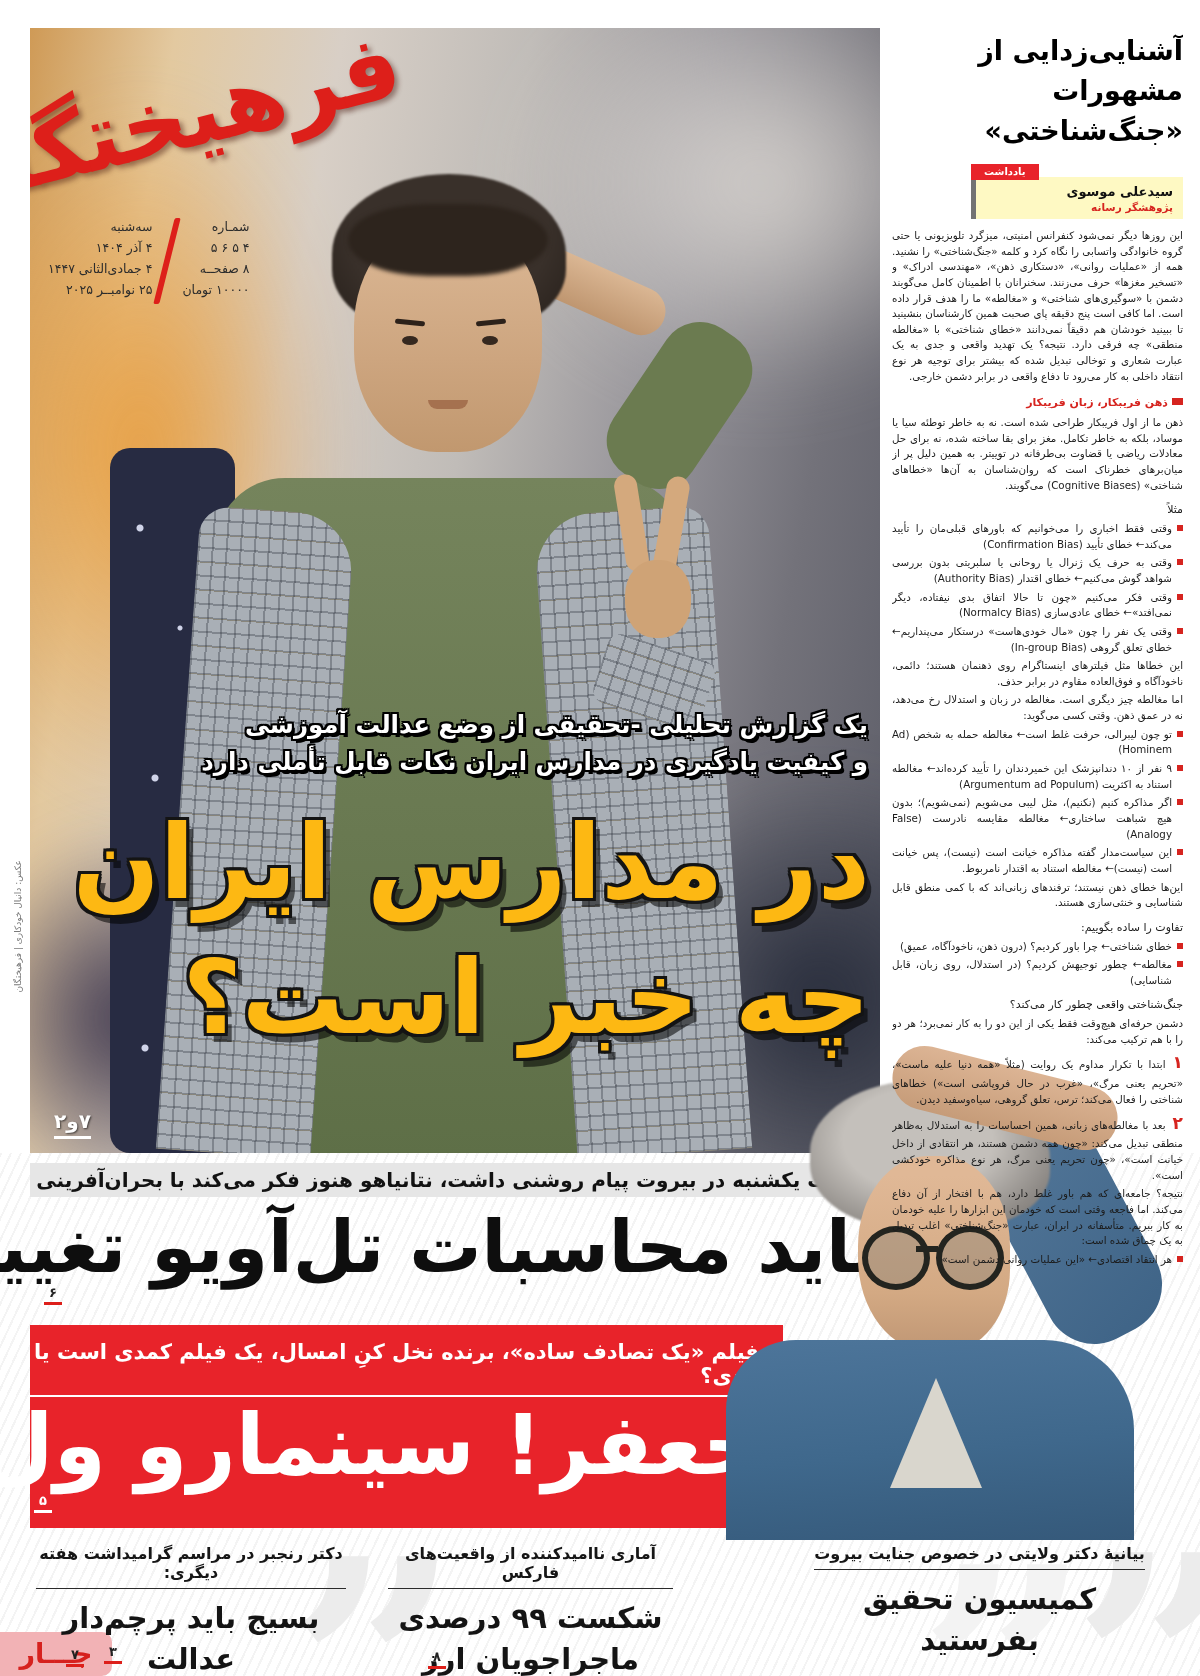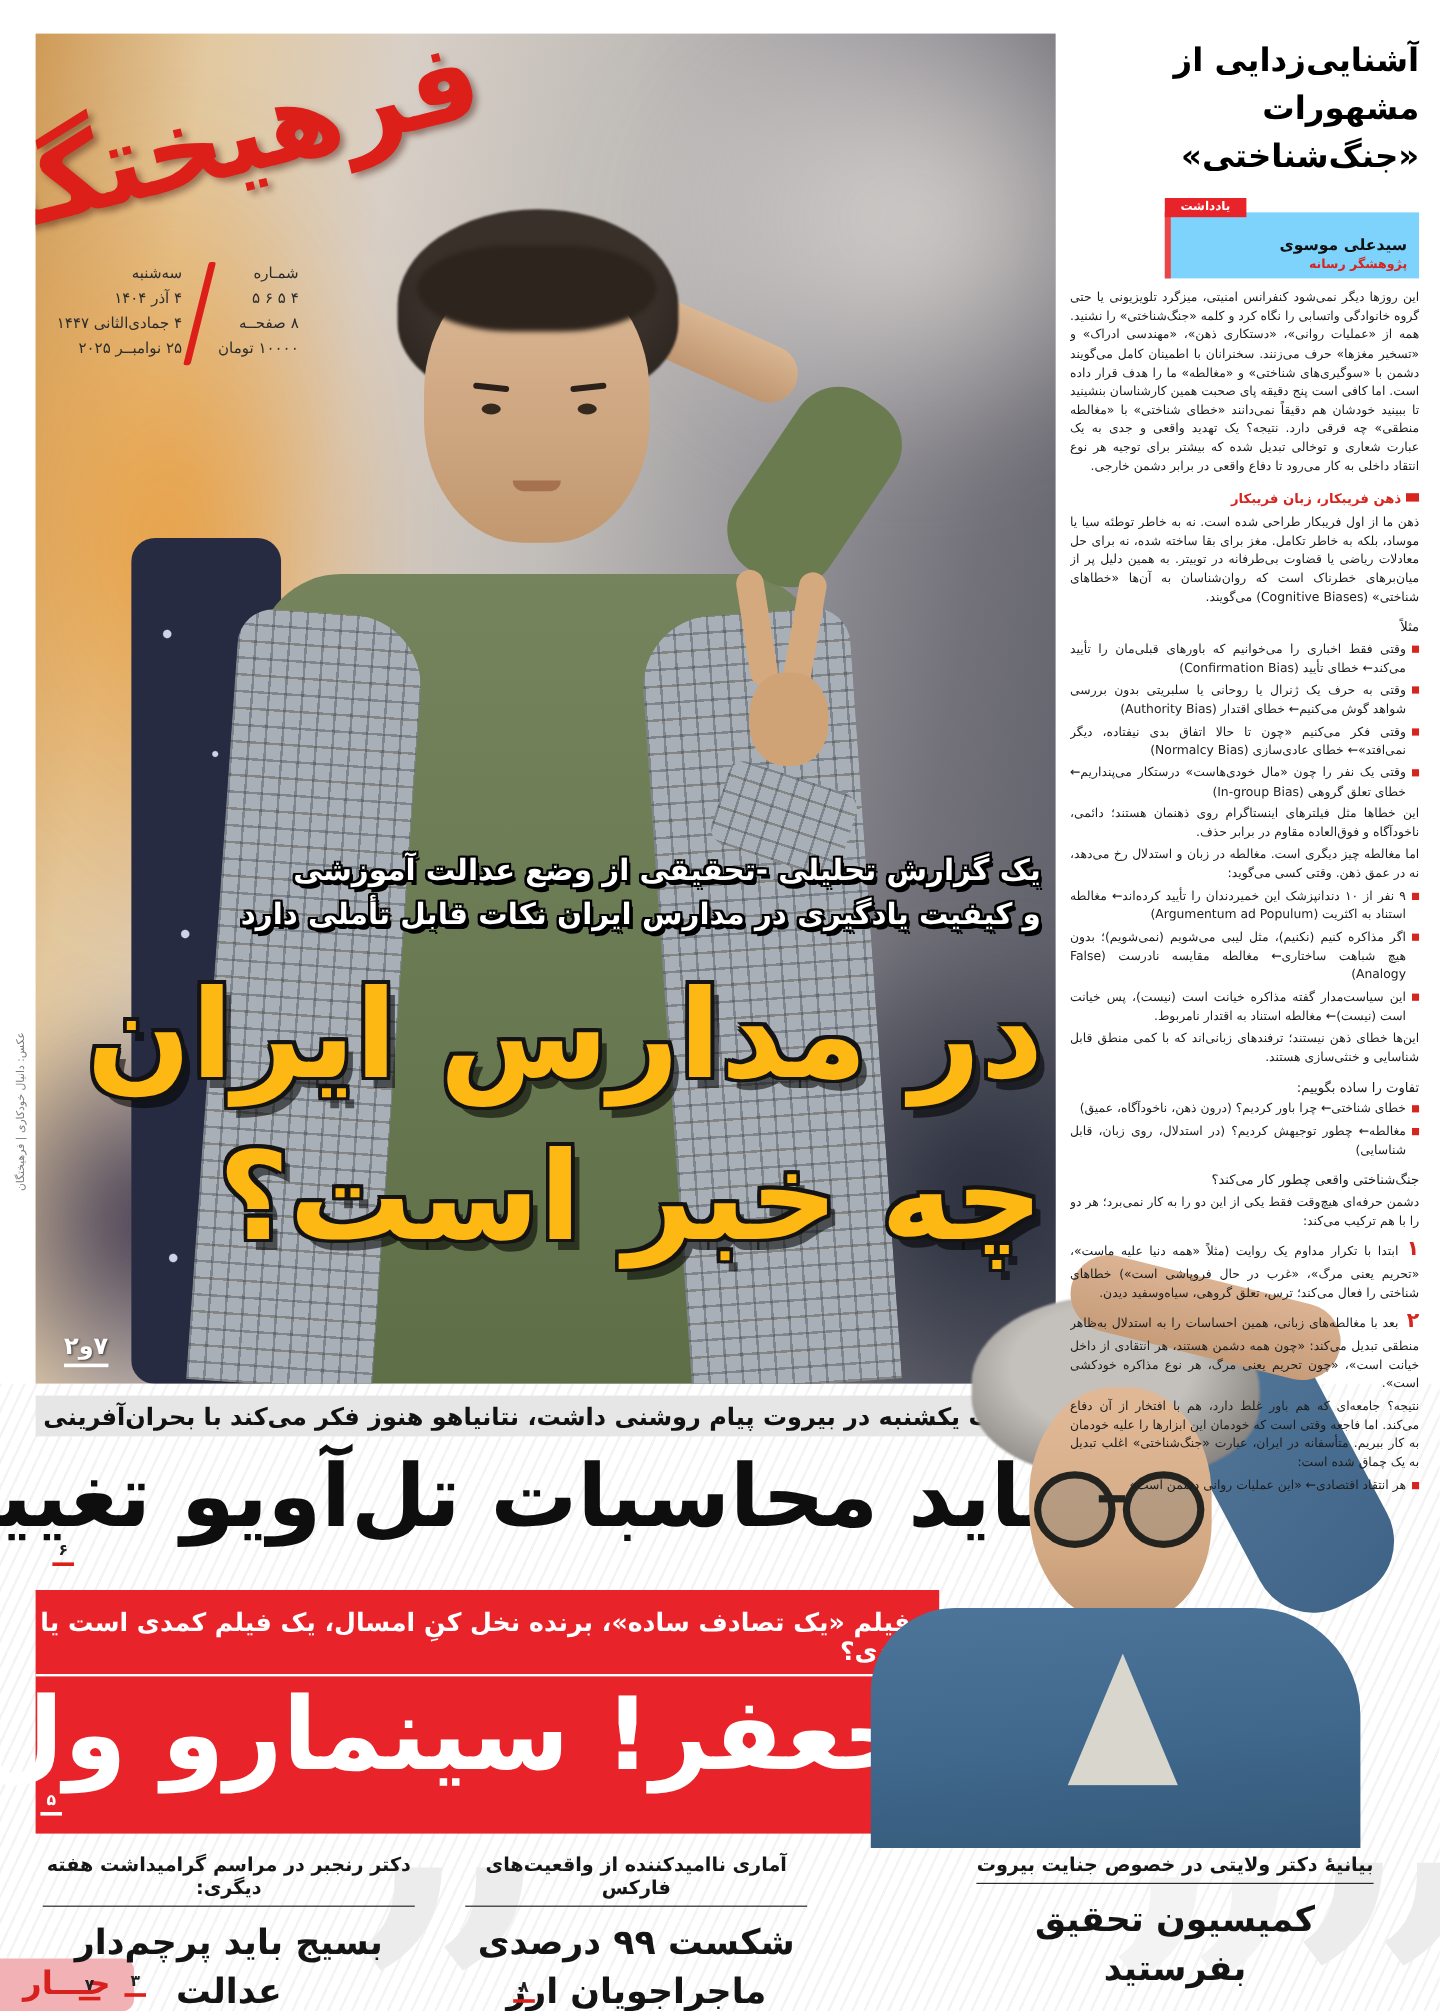--- a/index.html
+++ b/index.html
@@ -102,21 +102,21 @@
   .pan-shirt{position:absolute;left:-14px;top:262px;width:408px;height:200px;border-radius:70px 90px 0 0;
     background:linear-gradient(175deg,#4d759a 0%,#3f688c 55%,#35597a 100%);}
   .pan-tee{position:absolute;left:150px;top:300px;width:92px;height:110px;background:#d9d6cd;
     clip-path:polygon(50% 0,100% 100%,0 100%);}
   
   #opinion{position:absolute;right:17px;top:20px;width:291px;height:1235px;overflow:hidden;z-index:4;text-align:right;margin-top:11px;}
   #opinion-headline{font-size:27px;font-weight:bold;color:#000;line-height:40px;letter-spacing:-.5px;}
   .author-wrap{width:212px;margin-top:9px;}
   .tag-row{text-align:left;height:17px;}
   #opinion-tag{display:inline-block;background:#e8232a;color:#fff;font-size:10px;font-weight:bold;padding:2px 13px 3px;}
-  .author-box{background:#7dd3fc;border-left:5px solid #ef4444;padding:20px 10px 5px 6px;}
+  .author-box{background:#fef9c3;border-left:5px solid #737373;padding:7px 10px 5px 6px;}
   #author-name{font-size:13px;font-weight:bold;color:#111;line-height:16px;}
   #author-role{font-size:10.5px;font-weight:bold;color:#d6241f;line-height:14px;}
   #opinion-body{margin-top:9px;}
   .blk{font-size:10.3px;line-height:1.52;color:#1c1c1c;text-align:justify;margin-bottom:3px;}
   .blk-h{font-weight:normal;margin:9px 0 2px;font-size:11px;text-align:right;}
   .blk-hr{color:#d6241f;font-weight:bold;font-size:11px;margin:11px 0 3px;padding-right:15px;position:relative;text-align:right;}
   .blk-hr::before{content:"";position:absolute;right:0;top:3px;width:11px;height:7px;background:#d6241f;}
   .blk-b{padding-right:11px;position:relative;}
   .blk-b::before{content:"";position:absolute;right:0;top:4px;width:6px;height:6px;background:#d6241f;}
   .blk-n .num{color:#d6241f;font-weight:bold;font-size:17px;padding-left:7px;}
@@ -224,20 +224,21 @@
         <div class="blk blk-p">این روزها دیگر نمی‌شود کنفرانس امنیتی، میزگرد تلویزیونی یا حتی گروه خانوادگی واتسابی را نگاه کرد و کلمه «جنگ‌شناختی» را نشنید. همه از «عملیات روانی»، «دستکاری ذهن»، «مهندسی ادراک» و «تسخیر مغزها» حرف می‌زنند. سخنرانان با اطمینان کامل می‌گویند دشمن با «سوگیری‌های شناختی» و «مغالطه» ما را هدف قرار داده است. اما کافی است پنج دقیقه پای صحبت همین کارشناسان بنشینید تا ببینید خودشان هم دقیقاً نمی‌دانند «خطای شناختی» با «مغالطه منطقی» چه فرقی دارد. نتیجه؟ یک تهدید واقعی و جدی به یک عبارت شعاری و توخالی تبدیل شده که بیشتر برای توجیه هر نوع انتقاد داخلی به کار می‌رود تا دفاع واقعی در برابر دشمن خارجی.</div>
         <div class="blk blk-hr">ذهن فریبکار، زبان فریبکار</div>
         <div class="blk blk-p">ذهن ما از اول فریبکار طراحی شده است. نه به خاطر توطئه سیا یا موساد، بلکه به خاطر تکامل. مغز برای بقا ساخته شده، نه برای حل معادلات ریاضی یا قضاوت بی‌طرفانه در توییتر. به همین دلیل پر از میان‌برهای خطرناک است که روان‌شناسان به آن‌ها «خطاهای شناختی» (Cognitive Biases) می‌گویند.</div>
         <div class="blk blk-h">مثلاً</div>
         <div class="blk blk-b">وقتی فقط اخباری را می‌خوانیم که باورهای قبلی‌مان را تأیید می‌کند← خطای تأیید (Confirmation Bias)</div>
         <div class="blk blk-b">وقتی به حرف یک ژنرال یا روحانی یا سلبریتی بدون بررسی شواهد گوش می‌کنیم← خطای اقتدار (Authority Bias)</div>
         <div class="blk blk-b">وقتی فکر می‌کنیم «چون تا حالا اتفاق بدی نیفتاده، دیگر نمی‌افتد»← خطای عادی‌سازی (Normalcy Bias)</div>
         <div class="blk blk-b">وقتی یک نفر را چون «مال خودی‌هاست» درستکار می‌پنداریم← خطای تعلق گروهی (In-group Bias)</div>
         <div class="blk blk-p">این خطاها مثل فیلترهای اینستاگرام روی ذهنمان هستند؛ دائمی، ناخودآگاه و فوق‌العاده مقاوم در برابر حذف.</div>
         <div class="blk blk-p">اما مغالطه چیز دیگری است. مغالطه در زبان و استدلال رخ می‌دهد، نه در عمق ذهن. وقتی کسی می‌گوید:</div>
+        <div class="blk blk-b">تو چون لیبرالی، حرفت غلط است← مغالطه حمله به شخص (Ad Hominem)</div>
         <div class="blk blk-b">۹ نفر از ۱۰ دندانپزشک این خمیردندان را تأیید کرده‌اند← مغالطه استناد به اکثریت (Argumentum ad Populum)</div>
         <div class="blk blk-b">اگر مذاکره کنیم (نکنیم)، مثل لیبی می‌شویم (نمی‌شویم)؛ بدون هیچ شباهت ساختاری← مغالطه مقایسه نادرست (False Analogy)</div>
         <div class="blk blk-b">این سیاست‌مدار گفته مذاکره خیانت است (نیست)، پس خیانت است (نیست)← مغالطه استناد به اقتدار نامربوط.</div>
         <div class="blk blk-p">این‌ها خطای ذهن نیستند؛ ترفندهای زبانی‌اند که با کمی منطق قابل شناسایی و خنثی‌سازی هستند.</div>
         <div class="blk blk-h">تفاوت را ساده بگوییم:</div>
         <div class="blk blk-b">خطای شناختی← چرا باور کردیم؟ (درون ذهن، ناخودآگاه، عمیق)</div>
         <div class="blk blk-b">مغالطه← چطور توجیهش کردیم؟ (در استدلال، روی زبان، قابل شناسایی)</div>
         <div class="blk blk-h">جنگ‌شناختی واقعی چطور کار می‌کند؟</div>
         <div class="blk blk-p">دشمن حرفه‌ای هیچ‌وقت فقط یکی از این دو را به کار نمی‌برد؛ هر دو را با هم ترکیب می‌کند:</div>
         <div class="blk blk-n"><span class="num">۱</span>ابتدا با تکرار مداوم یک روایت (مثلاً «همه دنیا علیه ماست»، «تحریم یعنی مرگ»، «غرب در حال فروپاشی است») خطاهای شناختی را فعال می‌کند؛ ترس، تعلق گروهی، سیاه‌وسفید دیدن.</div>

